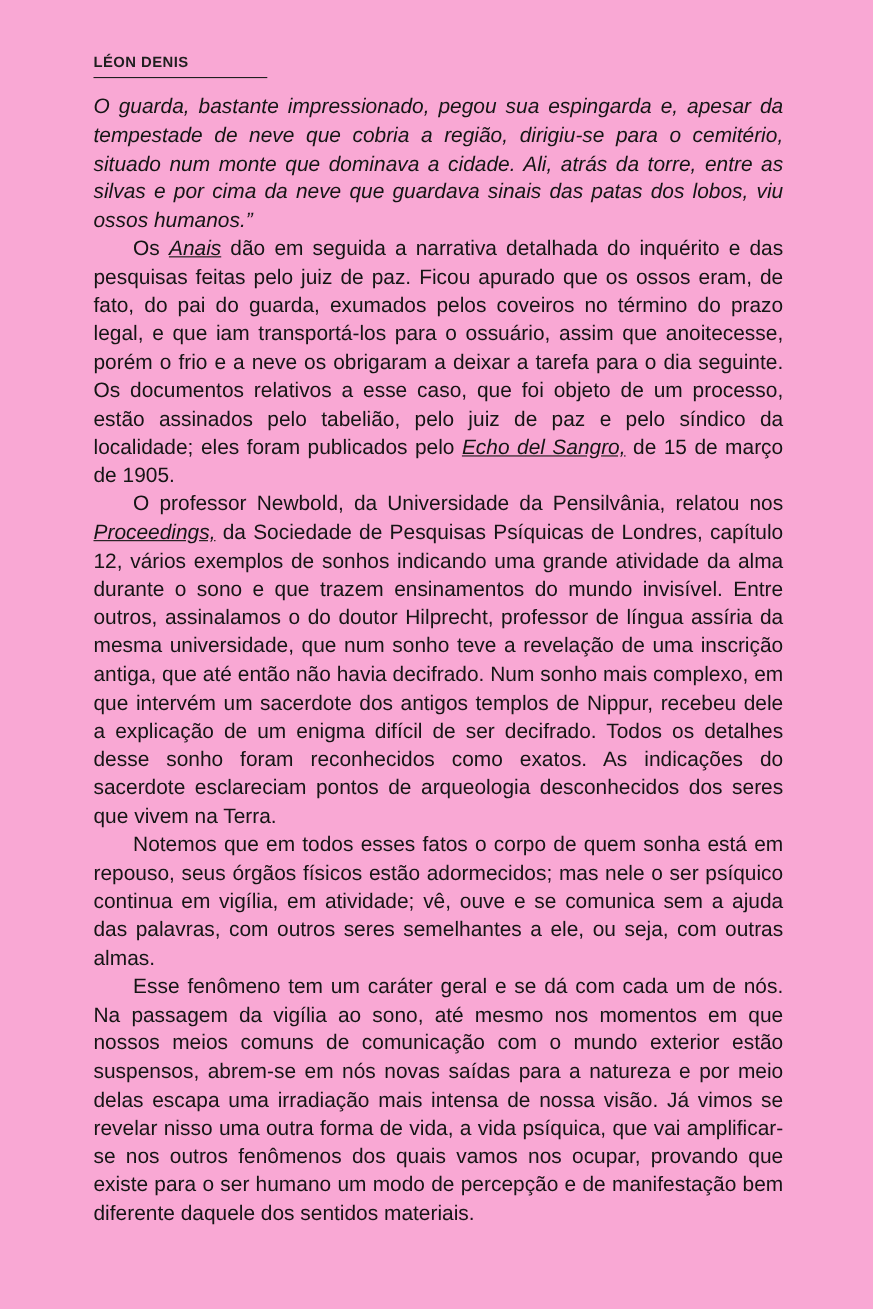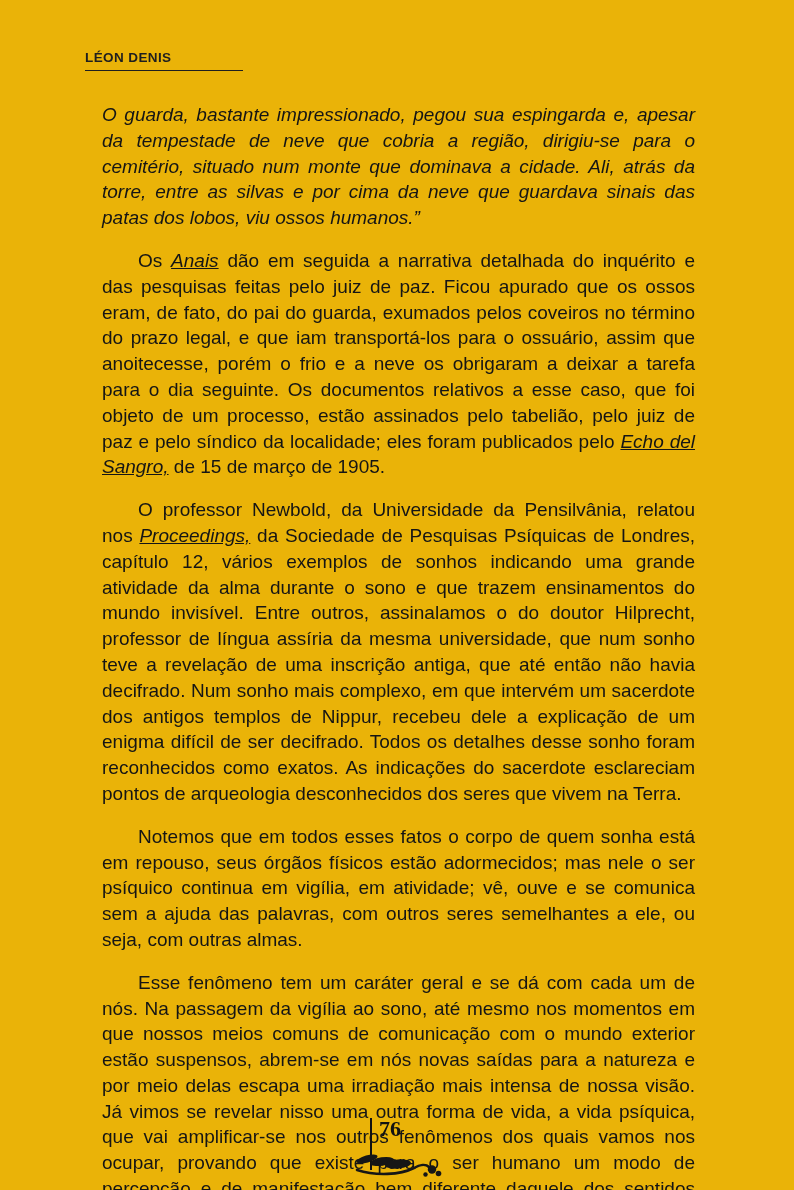--- a/index.html
+++ b/index.html
@@ -9,21 +9,21 @@
     height: 1190px;
     font-family: "Liberation Sans", sans-serif;
     color: #161616;
     position: relative;
     overflow: hidden;
   }
   .page {
     position: absolute;
     inset: 0;
     padding: 48px 82px 3px 85px;
-    background: #eab308;
+    background: #f9a8d4;
   }
   .running-header {
     display: inline-block;
     width: 158px;
     border-bottom: 1.5px solid #1f1f1f;
     padding-bottom: 4px;
     margin-bottom: 14px;
   }
   .running-header .header-text {
     font-size: 13.5px;
@@ -31,21 +31,21 @@
     letter-spacing: 0.4px;
     color: #1f1f1f;
   }
   .text-block {
     width: 627px;
     font-size: 19px;
     line-height: 25.8px;
     text-align: justify;
     color: #151515;
   }
-  .para { margin: 17px; }
+  .para { margin: 0; }
   .para.indent { text-indent: 36px; }
   .para.quote { font-style: italic; }
   .it { font-style: italic; text-decoration: underline; }
   .footer {
     position: absolute;
     left: 366px;
     top: 1116px;
     width: 130px;
     height: 70px;
   }
@@ -88,29 +88,14 @@
     <p class="para indent"><span>Os </span><span class="it">Anais</span><span> dão em seguida a narrativa detalhada do inquérito e das pesquisas feitas pelo juiz de paz. Ficou apurado que os ossos eram, de fato, do pai do guarda, exumados pelos coveiros no término do prazo legal, e que iam transportá-los para o ossuário, assim que anoitecesse, porém o frio e a neve os obrigaram a deixar a tarefa para o dia seguinte. Os documentos relativos a esse caso, que foi objeto de um processo, estão assinados pelo tabelião, pelo juiz de paz e pelo síndico da localidade; eles foram publicados pelo </span><span class="it">Echo del Sangro,</span><span> de 15 de março de 1905.</span></p>
 
     <p class="para indent"><span>O professor Newbold, da Universidade da Pensilvânia, relatou nos </span><span class="it">Proceedings,</span><span> da Sociedade de Pesquisas Psíquicas de Londres, capítulo 12, vários exemplos de sonhos indicando uma grande atividade da alma durante o sono e que trazem ensinamentos do mundo invisível. Entre outros, assinalamos o do doutor Hilprecht, professor de língua assíria da mesma universidade, que num sonho teve a revelação de uma inscrição antiga, que até então não havia decifrado. Num sonho mais complexo, em que intervém um sacerdote dos antigos templos de Nippur, recebeu dele a explicação de um enigma difícil de ser decifrado. Todos os detalhes desse sonho foram reconhecidos como exatos. As indicações do sacerdote esclareciam pontos de arqueologia desconhecidos dos seres que vivem na Terra.</span></p>
 
     <p class="para indent"><span>Notemos que em todos esses fatos o corpo de quem sonha está em repouso, seus órgãos físicos estão adormecidos; mas nele o ser psíquico continua em vigília, em atividade; vê, ouve e se comunica sem a ajuda das palavras, com outros seres semelhantes a ele, ou seja, com outras almas.</span></p>
 
     <p class="para indent"><span>Esse fenômeno tem um caráter geral e se dá com cada um de nós. Na passagem da vigília ao sono, até mesmo nos momentos em que nossos meios comuns de comunicação com o mundo exterior estão suspensos, abrem-se em nós novas saídas para a natureza e por meio delas escapa uma irradiação mais intensa de nossa visão. Já vimos se revelar nisso uma outra forma de vida, a vida psíquica, que vai amplificar-se nos outros fenômenos dos quais vamos nos ocupar, provando que existe para o ser humano um modo de percepção e de manifestação bem diferente daquele dos sentidos materiais.</span></p>
 
   </div>
 
-  <div class="footer">
-    <span class="vline"></span>
-    <span class="pagenum">76</span>
-    <svg class="flourish" width="92" height="32" viewBox="0 0 92 32" xmlns="http://www.w3.org/2000/svg">
-      <g fill="#161616" stroke="none">
-        <ellipse cx="13" cy="9" rx="11" ry="3.6" transform="rotate(-16 13 9)"></ellipse>
-        <ellipse cx="28" cy="11.5" rx="12" ry="4.2" transform="rotate(-9 28 11.5)"></ellipse>
-        <ellipse cx="44" cy="14" rx="13" ry="4.6" transform="rotate(-4 44 14)"></ellipse>
-        <path d="M3 20 C 22 26, 46 25, 60 18 C 66 14.5, 72 14, 75 17" fill="none" stroke="#161616" stroke-width="2.6" stroke-linecap="round"></path>
-        <circle cx="78" cy="19.5" r="4.2"></circle>
-        <circle cx="84.5" cy="23.5" r="2.8"></circle>
-        <circle cx="71.5" cy="24.5" r="2.2"></circle>
-      </g>
-    </svg>
-  </div>
 
 </div>
 
 </body></html>

